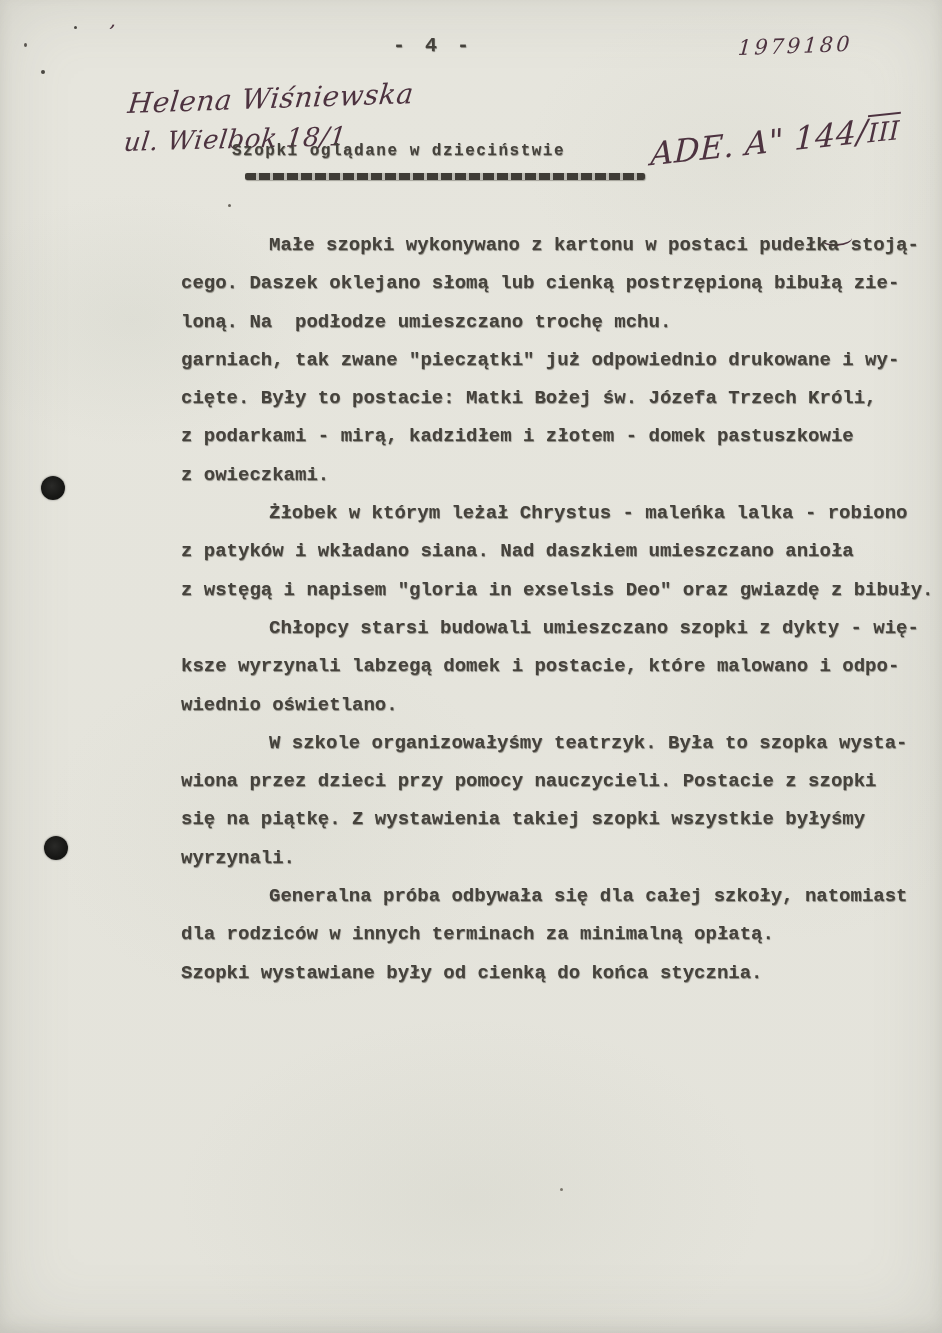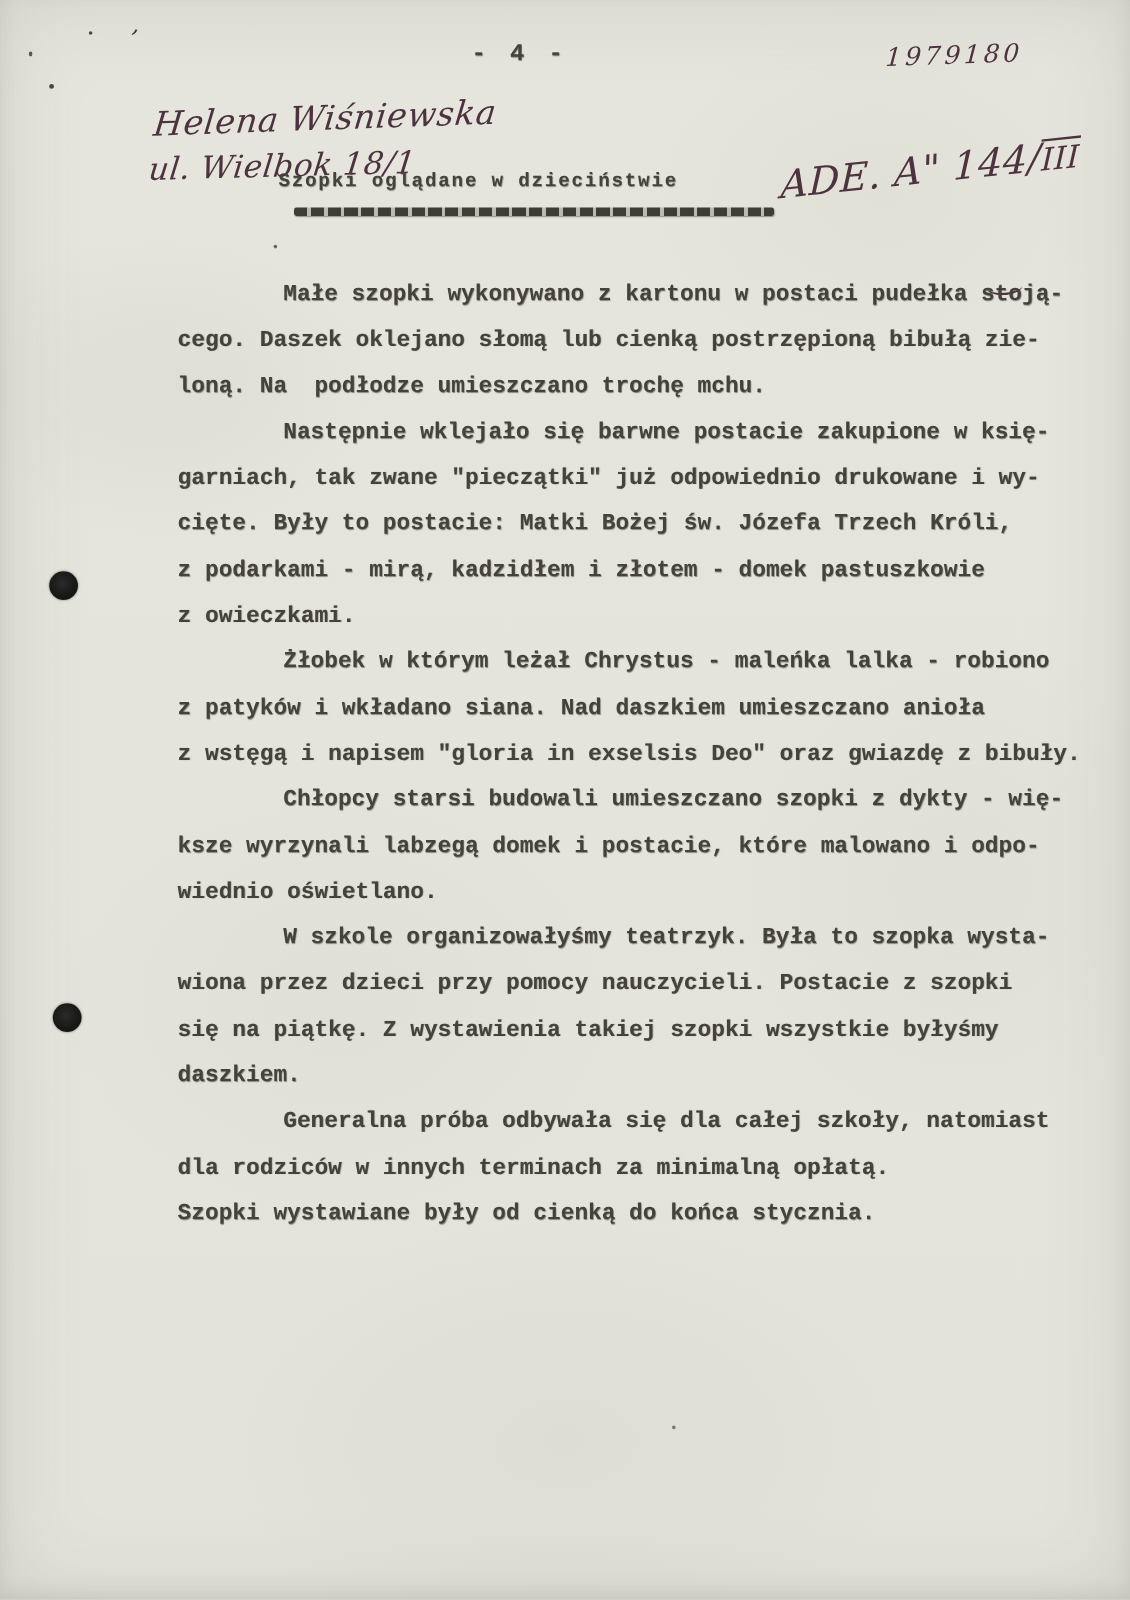--- a/index.html
+++ b/index.html
@@ -38,21 +38,21 @@
     position: absolute; left: 245px; top: 173px; width: 400px; height: 7px;
     background: repeating-linear-gradient(90deg,
       #3f3c36 0px, #3f3c36 11px, rgba(63,60,54,0.25) 11px, rgba(63,60,54,0.25) 14px);
     border-radius: 2px;
     box-shadow: 0.6px 0.8px 1px rgba(60,57,50,0.5);
   }
   .bodytext {
     position: absolute; left: 148px; top: 226px; width: 742px;
     font-size: 19px; font-weight: 700; line-height: 38.3px;
   }
-  .ln { white-space: pre; height: 38.3px; }
+  .ln { white-space: pre; height: 38.3px; margin-left: 33px; }
   .ln.first { padding-left: 88px; }
   
   .hand {
     position: absolute;
     font-family: "DejaVu Serif", serif;
     font-style: italic;
     color: #4d3340;
     letter-spacing: 0.5px;
     white-space: pre;
   }
@@ -100,38 +100,37 @@
   <div class="title-underline"></div>
 
   <div class="hand hand-ref"><span>ADE. A" 144/</span><span class="suffix">III</span></div>
   <div class="ref-curve"></div>
 
   <div class="typed bodytext">
     <div class="ln first">Małe szopki wykonywano z kartonu w postaci pudełka stoją-</div>
     <div class="ln">cego. Daszek oklejano słomą lub cienką postrzępioną bibułą zie-</div>
     <div class="ln">loną. Na  podłodze umieszczano trochę mchu.</div>
 
-    <div class="ln first">Następnie wklejało się barwne postacie zakupione w księ-</div>
     <div class="ln">garniach, tak zwane "pieczątki" już odpowiednio drukowane i wy-</div>
     <div class="ln">cięte. Były to postacie: Matki Bożej św. Józefa Trzech Króli,</div>
     <div class="ln">z podarkami - mirą, kadzidłem i złotem - domek pastuszkowie</div>
     <div class="ln">z owieczkami.</div>
 
     <div class="ln first">Żłobek w którym leżał Chrystus - maleńka lalka - robiono</div>
     <div class="ln">z patyków i wkładano siana. Nad daszkiem umieszczano anioła</div>
     <div class="ln">z wstęgą i napisem "gloria in exselsis Deo" oraz gwiazdę z bibuły.</div>
 
     <div class="ln first">Chłopcy starsi budowali umieszczano szopki z dykty - wię-</div>
     <div class="ln">ksze wyrzynali labzegą domek i postacie, które malowano i odpo-</div>
     <div class="ln">wiednio oświetlano.</div>
 
     <div class="ln first">W szkole organizowałyśmy teatrzyk. Była to szopka wysta-</div>
     <div class="ln">wiona przez dzieci przy pomocy nauczycieli. Postacie z szopki</div>
     <div class="ln">się na piątkę. Z wystawienia takiej szopki wszystkie byłyśmy</div>
-    <div class="ln">daszkiem.</div>
+    <div class="ln">wyrzynali.</div>
 
     <div class="ln first">Generalna próba odbywała się dla całej szkoły, natomiast</div>
     <div class="ln">dla rodziców w innych terminach za minimalną opłatą.</div>
     <div class="ln">Szopki wystawiane były od cienką do końca stycznia.</div>
   </div>
 
   <div class="hole hole-top"></div>
   <div class="hole hole-bottom"></div>
 
   <div class="speck speck1"></div>

